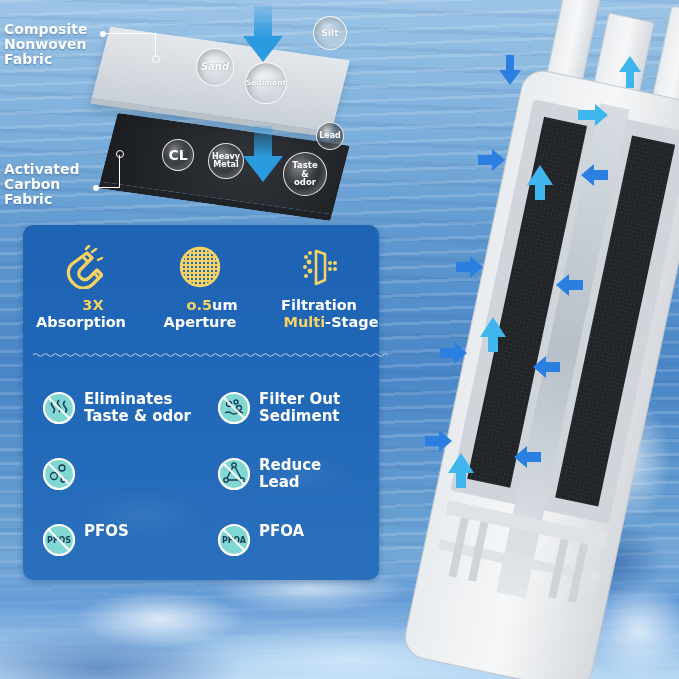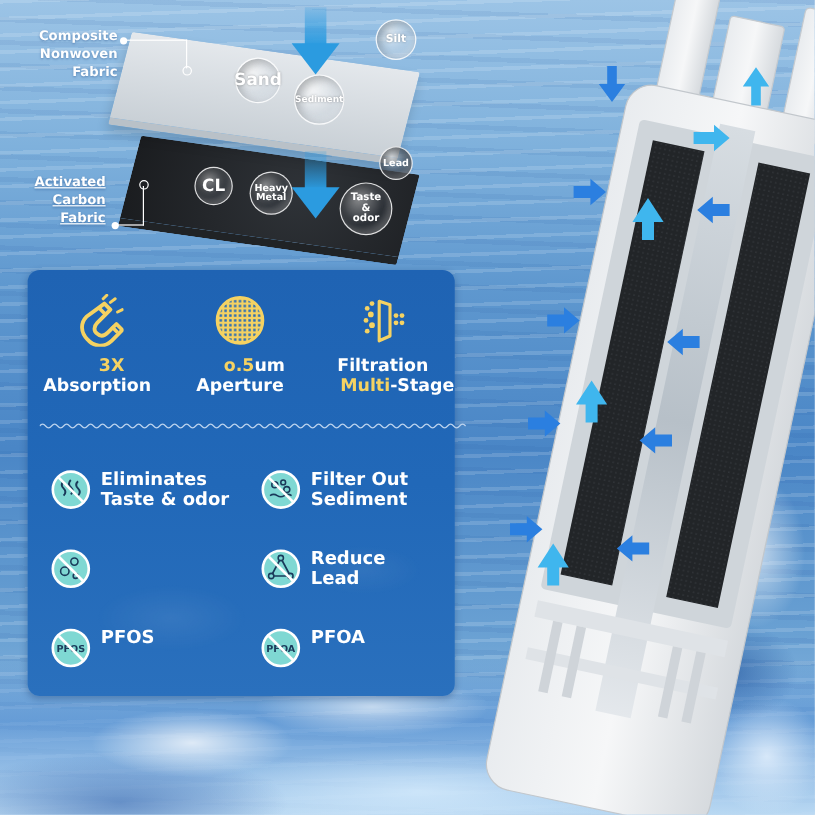--- a/index.html
+++ b/index.html
@@ -63,22 +63,22 @@
     position: absolute; border-radius: 50%;
     display: flex; align-items: center; justify-content: center; text-align: center;
     color: #ffffff; font-weight: bold; line-height: 1.0;
     border: 1.5px solid rgba(255,255,255,0.85);
     box-shadow: inset -3px -4px 6px rgba(255,255,255,0.25), inset 3px 3px 8px rgba(0,0,0,0.25);
   }
   .bubble.light { background: radial-gradient(circle at 35% 30%, rgba(255,255,255,0.7), rgba(200,210,220,0.35) 60%, rgba(160,175,190,0.5)); text-shadow: 0 0 2px rgba(0,0,0,0.35); }
   .bubble.dark  { background: radial-gradient(circle at 35% 30%, rgba(255,255,255,0.45), rgba(40,45,52,0.7) 55%, rgba(20,22,26,0.9)); }
 
   .callout-label {
-    position: absolute; color: #ffffff; font-weight: bold; text-align: right;
-    font-size: 11px; line-height: 15px;
+    position: absolute; color: #ffffff; font-weight: bold; text-align: left;
+    font-size: 14px; line-height: 15px;
     text-shadow: 0 1px 2px rgba(20,60,120,0.45);
   }
   .callout-line { position: absolute; border-color: #ffffff; border-style: solid; border-width: 0; }
   .callout-dot { position: absolute; width: 6px; height: 6px; border-radius: 50%; background: #ffffff; }
   .callout-ring { position: absolute; width: 8px; height: 8px; border-radius: 50%; border: 1.5px solid #ffffff; }
 
   
   .panel {
     position: absolute; left: 23px; top: 225px; width: 356px; height: 355px;
     background: linear-gradient(180deg, #1f63b3 0%, #2168b8 50%, #2a70bd 100%);
@@ -115,21 +115,21 @@
 <div class="water-streaks"></div>
 <div class="splash"></div>
 <div class="splash-right"></div>
 
 <div class="layer layer-carbon"></div>
 <div class="layer layer-fabric"></div>
 
 <div class="flow-arrow" style="left:243px; top:36px;"></div>
 <div class="flow-arrow" style="left:243px; top:156px;"></div>
 
-<div class="bubble light" style="left:196px;top:48px;width:38px;height:38px;font-size:14px;">
+<div class="bubble light" style="left:196px;top:48px;width:38px;height:38px;font-size:10px;font-style:italic;">
     <span>Sand</span>
   </div>
 <div class="bubble light" style="left:245px;top:62px;width:42px;height:42px;font-size:7.5px;">
     <span>Sediment</span>
   </div>
 <div class="bubble light" style="left:313px;top:16px;width:34px;height:34px;font-size:9px;">
     <span>Silt</span>
   </div>
 
 <div class="bubble dark" style="left:162px;top:139px;width:32px;height:32px;font-size:14px;">
@@ -150,21 +150,21 @@
 
 <div class="callout-label" style="left:4px;top:22px;width:94px;">
   <div>Composite</div>
   <div>Nonwoven</div>
   <div>Fabric</div>
 </div>
 <div class="callout-dot" style="left:100px;top:31px;"></div>
 <div class="callout-line" style="left:104px;top:33px;width:52px;height:24px;border-top-width:1.5px;border-right-width:1.5px;"></div>
 <div class="callout-ring" style="left:152px;top:55px;"></div>
 
-<div class="callout-label" style="left:4px;top:144px;width:84px;text-decoration:underline;">
+<div class="callout-label" style="left:4px;top:162px;width:84px;">
   <div>Activated</div>
   <div>Carbon</div>
   <div>Fabric</div>
 </div>
 <div class="callout-dot" style="left:93px;top:185px;"></div>
 <div class="callout-line" style="left:97px;top:155px;width:23px;height:33px;border-bottom-width:1.5px;border-right-width:1.5px;"></div>
 <div class="callout-ring" style="left:116px;top:150px;"></div>
 
 <div class="panel">
   <div class="texture"></div>

